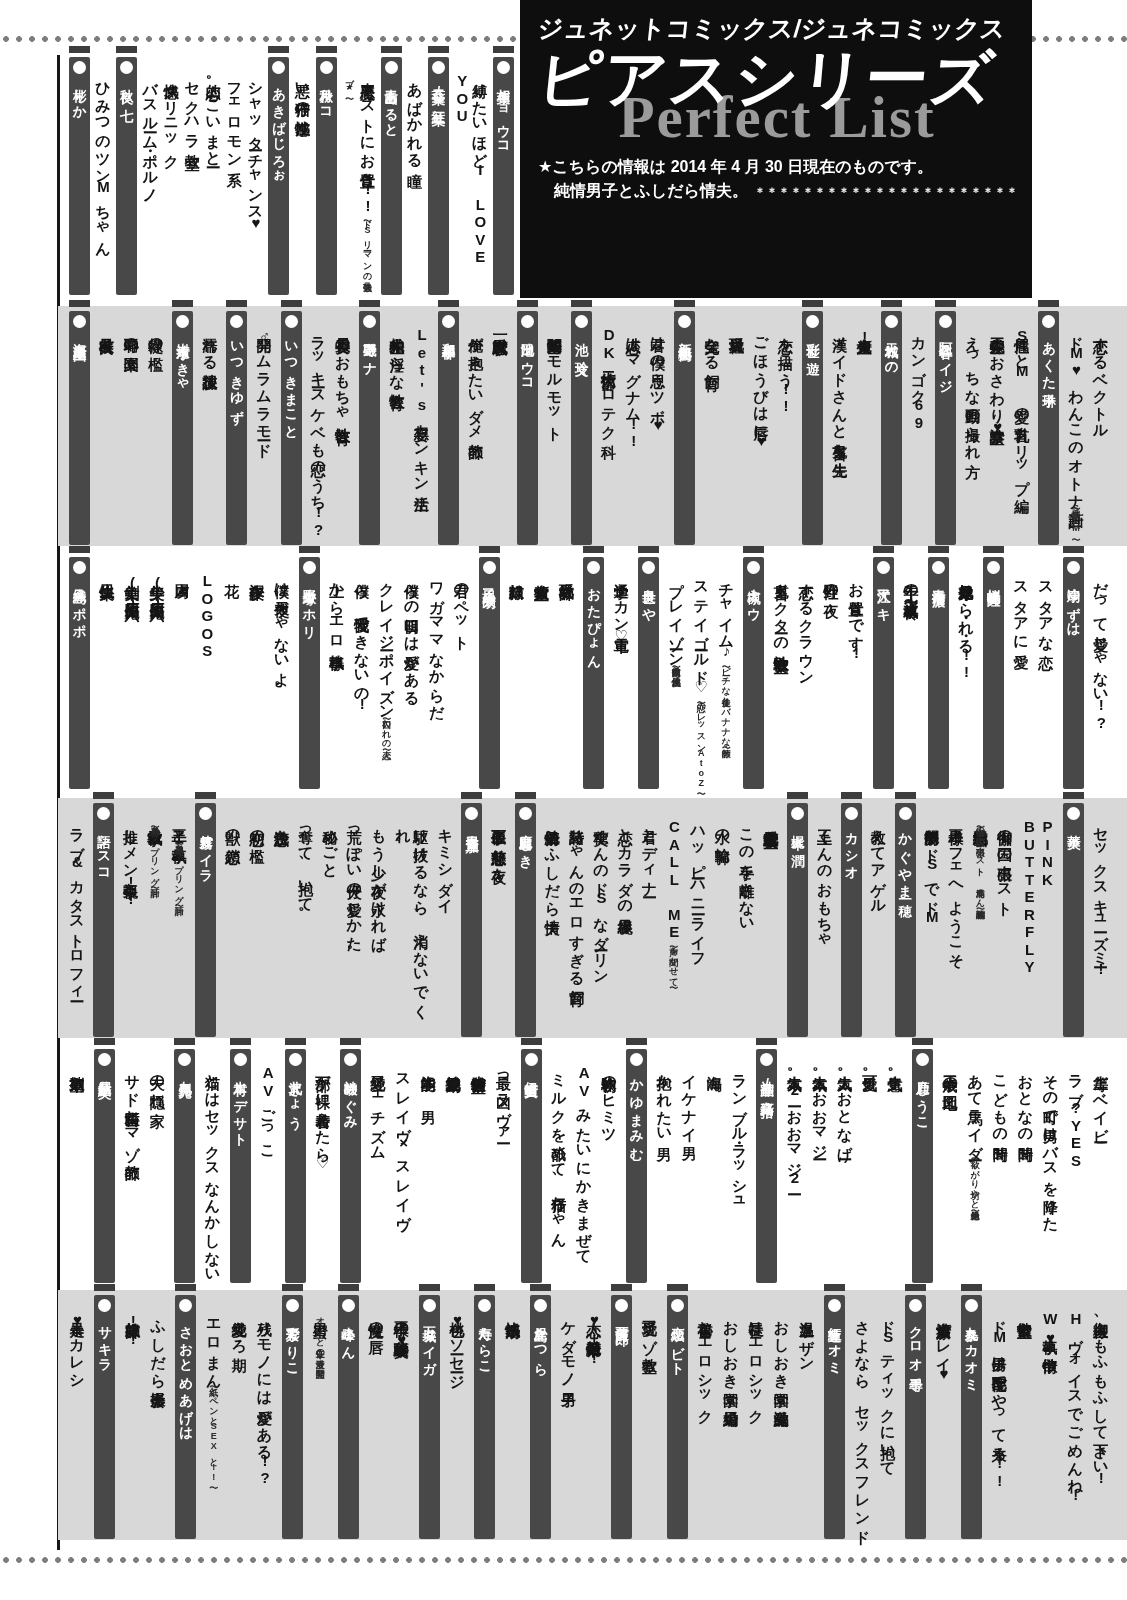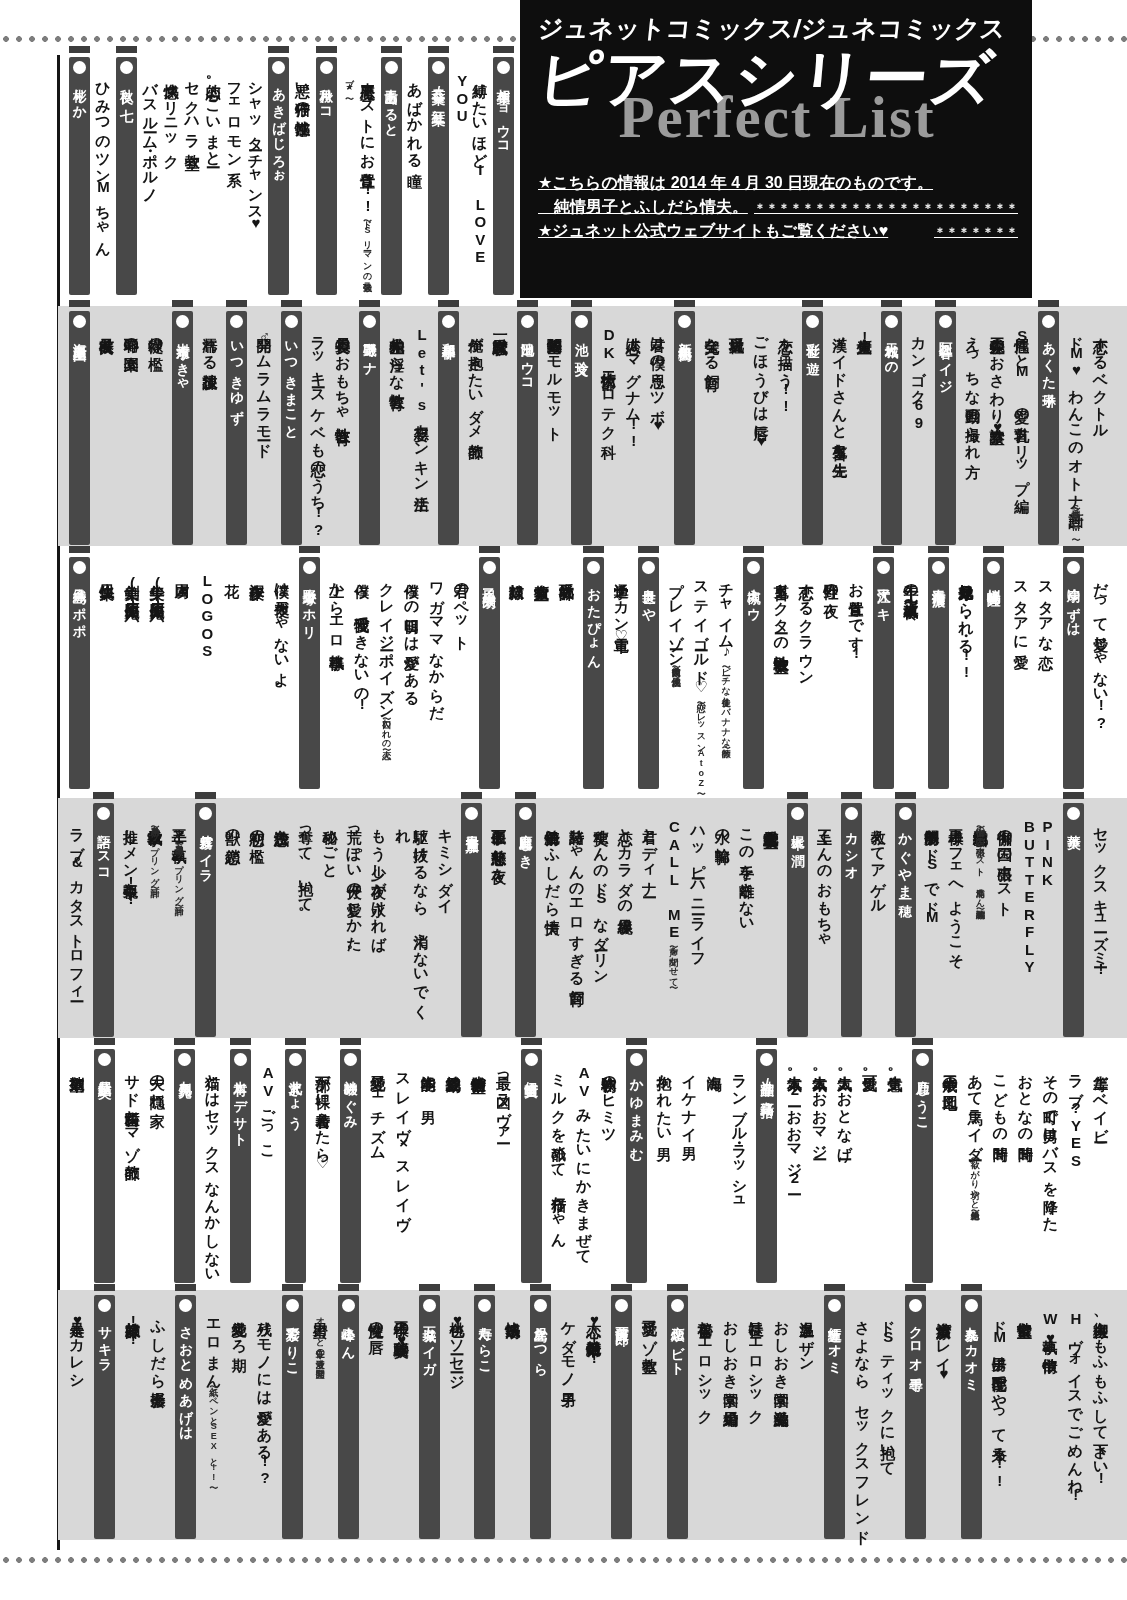--- a/index.html
+++ b/index.html
@@ -14,21 +14,21 @@
   .band-bg{position:absolute;left:58px;width:1069px;background:#d8d8d8;}
   
   .header{position:absolute;left:520px;top:0;width:512px;height:298px;background:#0e0e0e;
           color:#fff;box-sizing:border-box;padding:12px 14px 8px 18px;}
   .hd-series{font-size:25px;font-weight:bold;white-space:nowrap;transform:skewX(-6deg);letter-spacing:0px;}
   .hd-title{font-size:63px;font-weight:bold;white-space:nowrap;transform:skewX(-6deg);
             letter-spacing:1px;line-height:1.0;margin-top:2px;}
   .hd-perfect{font-family:"Liberation Serif","DejaVu Serif",serif;font-weight:bold;
               font-size:59px;color:#9b9b9b;text-align:center;margin-top:-22px;letter-spacing:2px;
               line-height:1;padding-right:2px;}
-  .hd-notes{margin-top:24px;text-decoration:underline;}
+  .hd-notes{margin-top:8px;}
   .note-row{display:flex;justify-content:space-between;align-items:baseline;
             font-size:16px;font-weight:bold;line-height:1.5;white-space:nowrap;}
   .note-stars{font-size:12px;letter-spacing:0px;color:#e8e8e8;}
   
   .band{position:absolute;display:flex;flex-direction:row-reverse;justify-content:space-between;}
   .col{flex-shrink:0;height:100%;writing-mode:vertical-rl;}
   .col.title{padding-top:15px;box-sizing:border-box;}
   .ttext{font-size:15px;font-weight:bold;color:#151515;letter-spacing:0.5px;
          text-orientation:upright;line-height:1.15;}
   .tsub{font-size:9px;font-weight:bold;color:#2a2a2a;text-orientation:upright;line-height:1.2;}
@@ -59,24 +59,20 @@
     <div class="hd-perfect">Perfect List</div>
     <div class="hd-notes" id="notes">
         <div class="note-row">
           <span>★こちらの情報は 2014 年 4 月 30 日現在のものです。</span>
           <span class="note-stars"></span>
         </div>
         <div class="note-row">
           <span>　純情男子とふしだら情夫。</span>
           <span class="note-stars">＊＊＊＊＊＊＊＊＊＊＊＊＊＊＊＊＊＊＊＊＊＊</span>
         </div>
-        <div class="note-row">
-          <span>★ジュネット公式ウェブサイトもご覧ください♥</span>
-          <span class="note-stars">＊＊＊＊＊＊＊</span>
-        </div>
       </div>
   </div>
 
   <div class="band" id="band0" style="top:57px;left:68px;width:447px;height:238px;">
       <div class="col author">
         <div class="cap"></div>
         <div class="bar">
           <span class="bdot"></span>
           <span class="aname">相葉キョウコ</span>
         </div>

